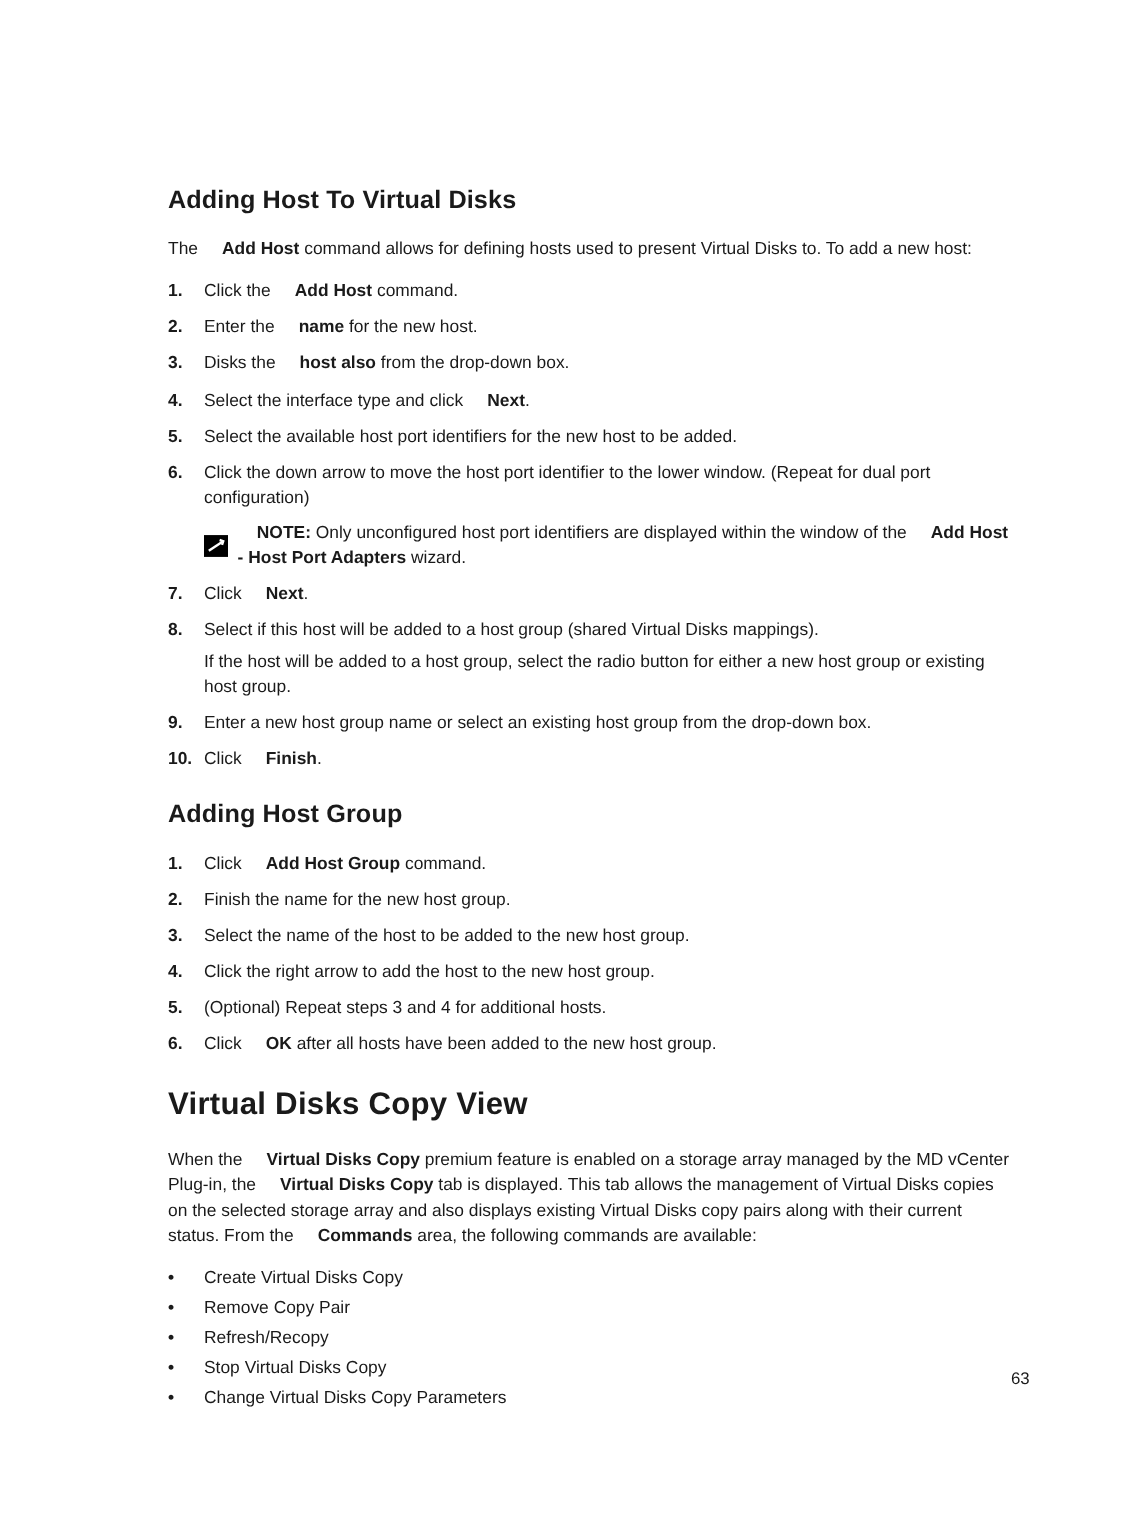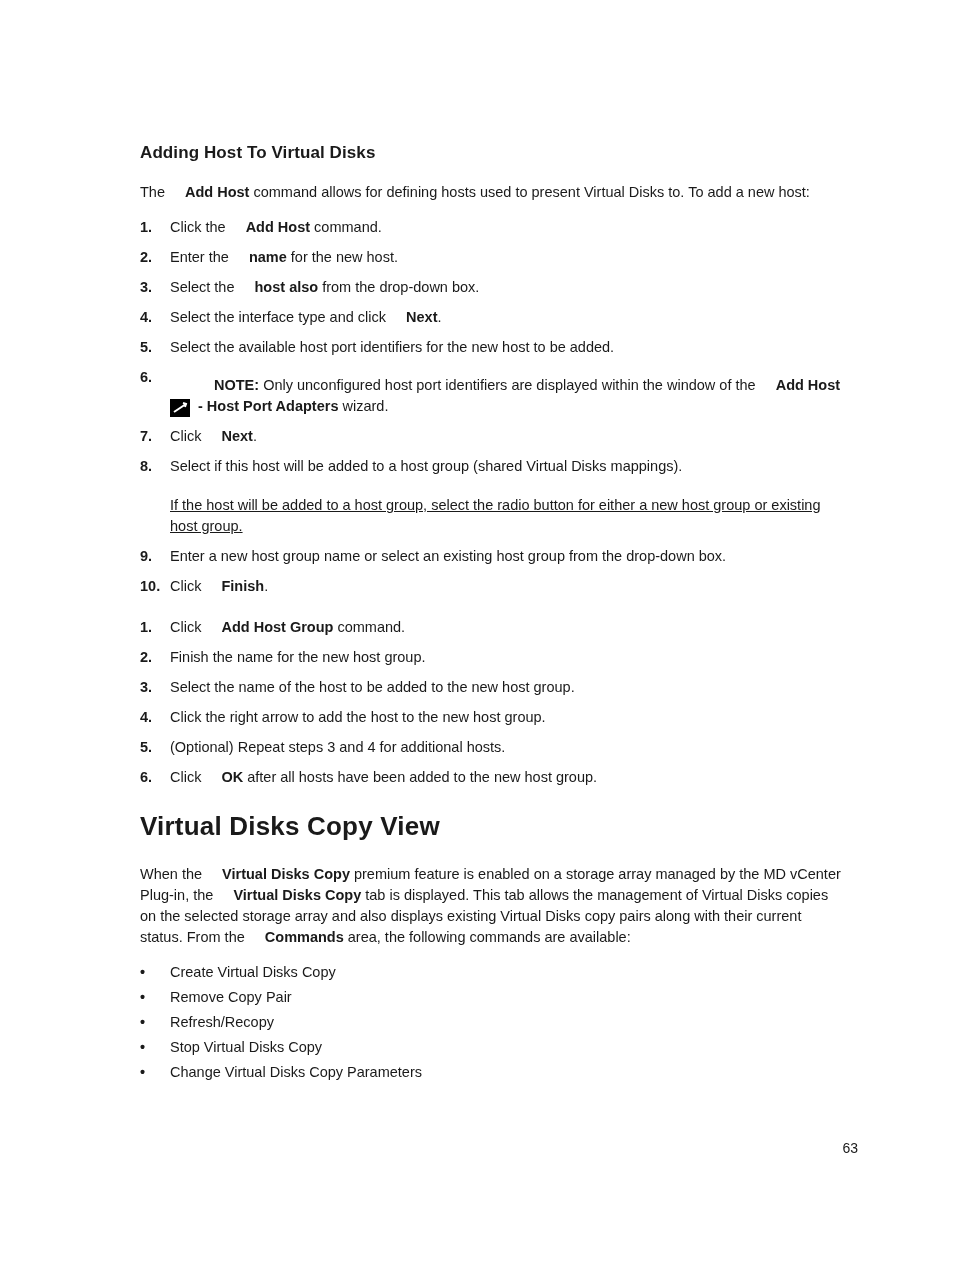--- a/index.html
+++ b/index.html
@@ -12,23 +12,23 @@
     background: #fff;
   }
   .page {
     width: 954px;
     min-height: 1268px;
     box-sizing: border-box;
     padding: 140px 110px 0 140px;
     position: relative;
   }
   h2.section {
-    font-size: 17px;
-    font-weight: bold;
-    margin: 1px 0 16px 0;
+    font-size: 21px;
+    font-weight: bold;
+    margin: 12px 0 16px 0;
     letter-spacing: 0.1px;
   }
   h1.big {
     font-size: 26px;
     font-weight: bold;
     margin: 7px 0 18px 0;
     letter-spacing: 0.2px;
   }
   p { margin: 0 0 14px 0; }
   .b { font-weight: bold; margin-left: 16px; }
@@ -57,34 +57,34 @@
     align-items: flex-start;
     margin-bottom: 4px;
   }
   ul.bullets .dot {
     min-width: 30px;
     font-weight: bold;
     line-height: 1.4;
   }
   .note {
     display: flex;
-    align-items: flex-end;
+    align-items: center;
     margin-top: 8px;
   }
   .note-icon {
     width: 20px;
     height: 18px;
     background: #000;
     margin-right: 8px;
     position: relative;
     flex-shrink: 0;
   }
   .note-icon svg { display:block; }
   .note-text { flex:1; }
-  .sub { margin-top: 18px; text-decoration: underline; }
+  .sub { margin-top: 6px; }
   .page-num {
     position: absolute;
     bottom: 110px;
     right: 96px;
     font-size: 14px;
   }
 </style>
 </head>
 <body>
 
@@ -105,38 +105,39 @@
       </li>
       <li>
         <span class="num">2.</span>
         <div class="body">
           <div><span>Enter the </span><span class="b">name</span><span> for the new host.</span></div>
         </div>
       </li>
       <li>
         <span class="num">3.</span>
         <div class="body">
-          <div><span>Select the </span><span class="b">host also</span><span> from the drop-down box.</span></div>
+          <div><span>Disks the </span><span class="b">host also</span><span> from the drop-down box.</span></div>
         </div>
       </li>
       <li>
         <span class="num">4.</span>
         <div class="body">
           <div><span>Select the interface type and click </span><span class="b">Next</span><span>.</span></div>
         </div>
       </li>
       <li>
         <span class="num">5.</span>
         <div class="body">
           <div><span>Select the available host port identifiers for the new host to be added.</span></div>
         </div>
       </li>
       <li>
         <span class="num">6.</span>
         <div class="body">
+          <div><span>Click the down arrow to move the host port identifier to the lower window. (Repeat for dual port configuration)</span></div>
           <div class="note">
             <span class="note-icon">
               <svg width="20" height="18" viewBox="0 0 20 18">
                 <rect width="20" height="18" fill="#000"></rect>
                 <path d="M4 13 L16 5" stroke="#fff" stroke-width="2"></path>
                 <path d="M13 4 L16 5 L15 8" fill="none" stroke="#fff" stroke-width="2"></path>
               </svg>
             </span>
             <div class="note-text"><span class="b">NOTE:</span><span> Only unconfigured host port identifiers are displayed within the window of the </span><span class="b">Add Host - Host Port Adapters</span><span> wizard.</span></div>
           </div>
@@ -162,20 +163,21 @@
         </div>
       </li>
       <li>
         <span class="num">10.</span>
         <div class="body">
           <div><span>Click </span><span class="b">Finish</span><span>.</span></div>
         </div>
       </li>
     </ol>
 
+  <h2 class="section">Adding Host Group</h2>
   <ol class="steps" id="steps2">
       <li>
         <span class="num">1.</span>
         <div class="body">
           <div><span>Click </span><span class="b">Add Host Group</span><span> command.</span></div>
         </div>
       </li>
       <li>
         <span class="num">2.</span>
         <div class="body">

